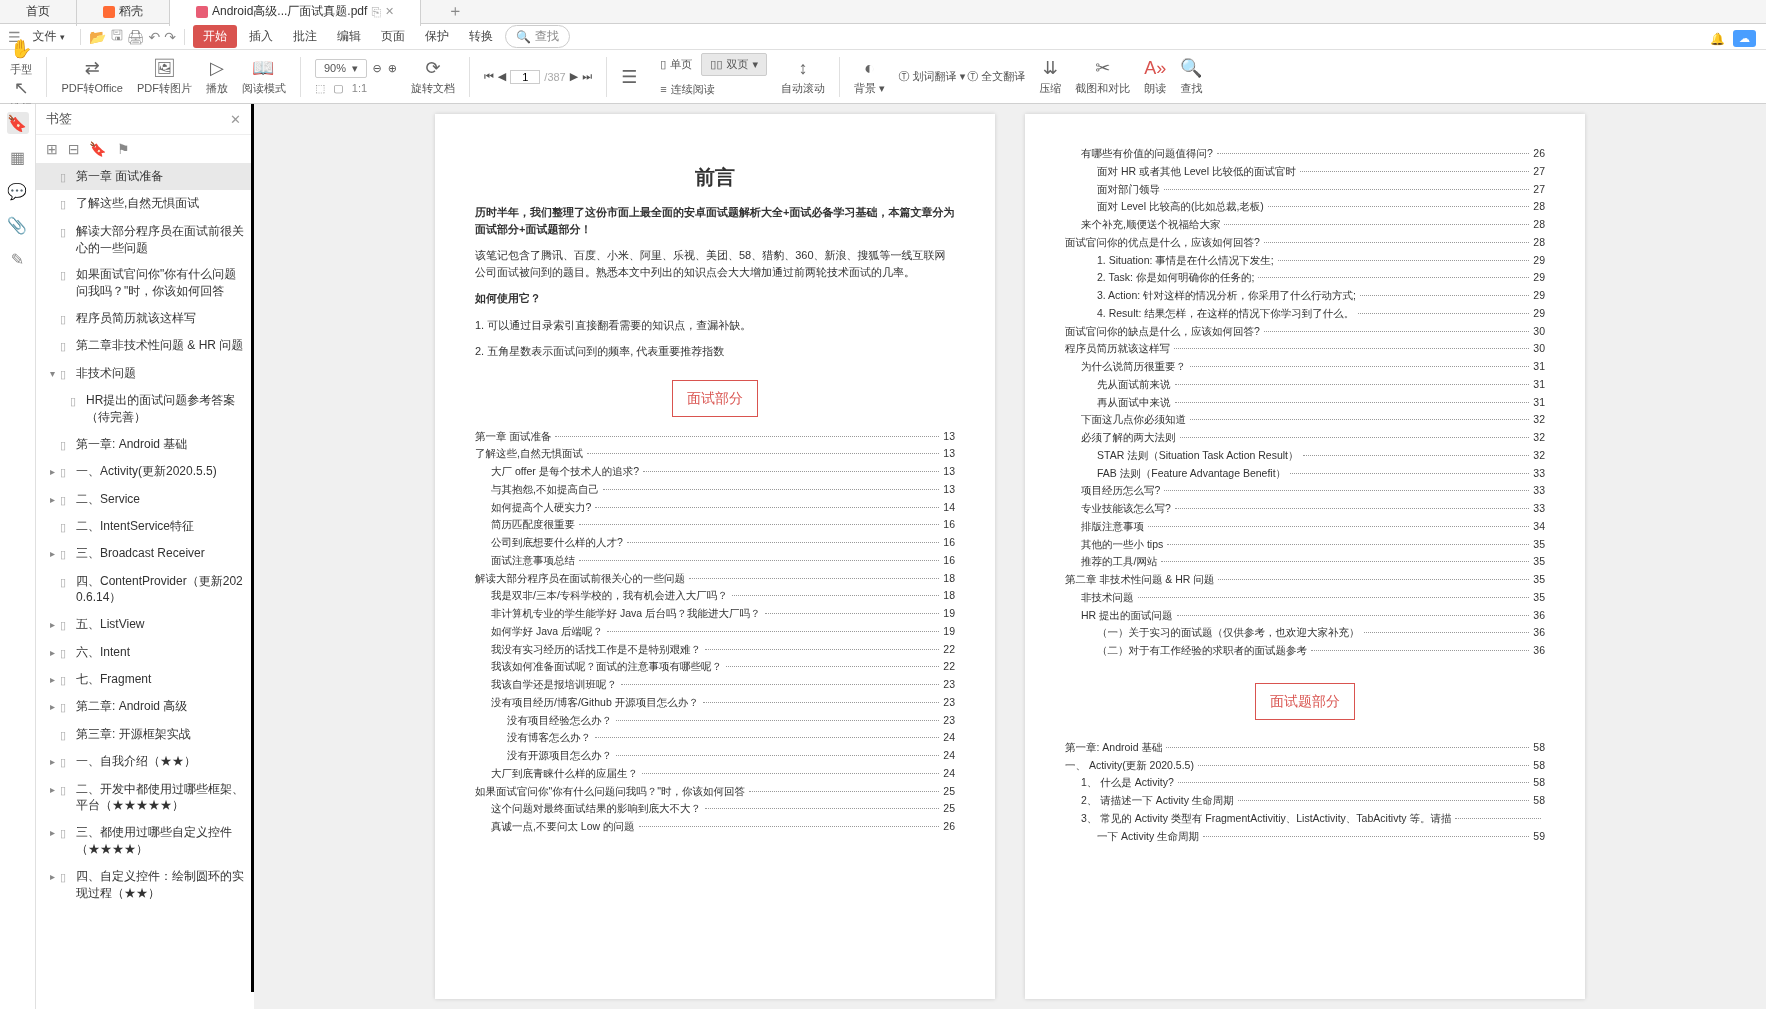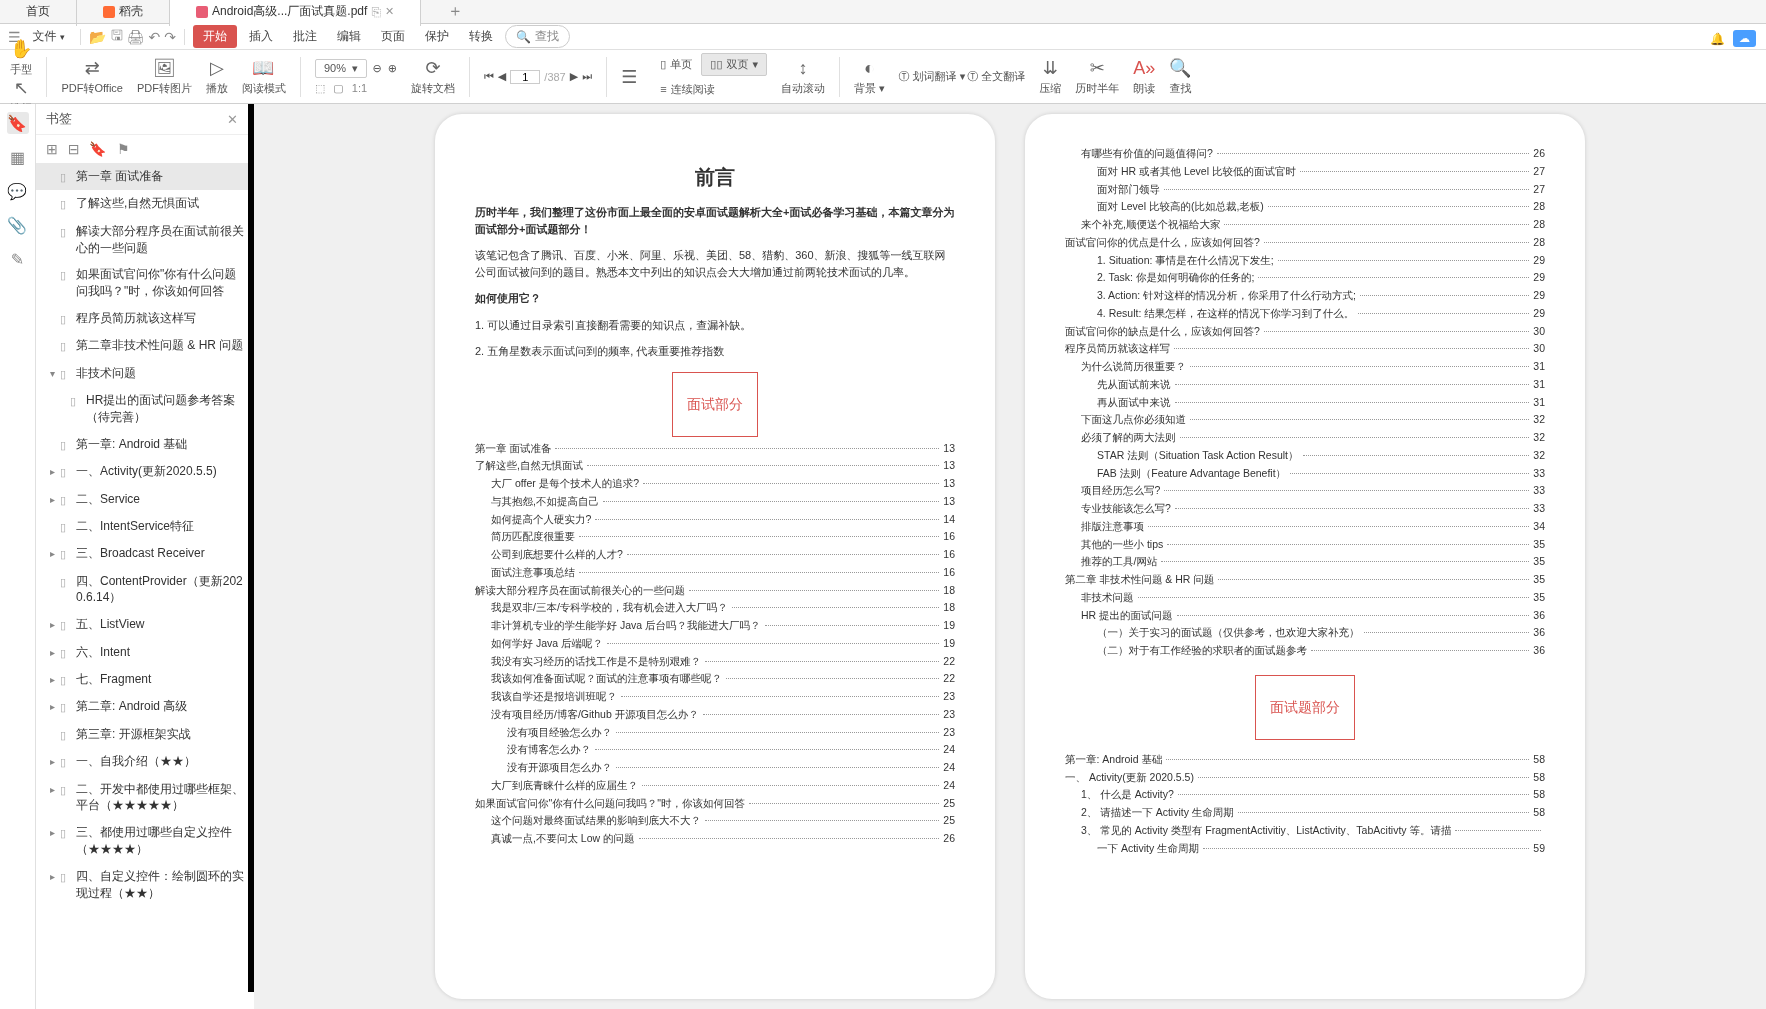--- a/index.html
+++ b/index.html
@@ -30,36 +30,36 @@
 .page-ctrl { display: flex; align-items: center; gap: 4px; }
 .page-ctrl input { width: 30px; border: 1px solid #ccc; text-align: center; font-size: 11px; }
 .page-ctrl .total { color: #aaa; }
 .mode-btn { padding: 3px 8px; border: 1px solid transparent; display: flex; align-items: center; gap: 4px; }
 .mode-btn.active { background: #e8e8e8; border-color: #ccc; border-radius: 2px; }
 
 .left-tools { position: absolute; left: 0; top: 104px; width: 36px; bottom: 0; background: #fff; border-right: 1px solid #e0e0e0; display: flex; flex-direction: column; align-items: center; gap: 12px; padding-top: 8px; }
 .lt-icon { width: 22px; height: 22px; display: flex; align-items: center; justify-content: center; color: #888; font-size: 16px; cursor: pointer; border-radius: 3px; }
 .lt-icon.active { background: #e8e8e8; color: #444; }
 
-.sidebar { position: absolute; left: 36px; top: 104px; width: 218px; bottom: 17px; background: #fff; border-right: 6px solid #000000; overflow-y: auto; }
+.sidebar { position: absolute; left: 36px; top: 104px; width: 218px; bottom: 17px; background: #fff; border-right: 3px solid #000000; overflow-y: auto; }
 .sb-header { display: flex; align-items: center; justify-content: space-between; padding: 6px 10px; font-size: 13px; color: #555; border-bottom: 1px solid #eee; }
 .sb-toolbar { display: flex; gap: 10px; padding: 6px 10px; color: #888; font-size: 14px; }
 .sb-item { display: flex; align-items: flex-start; padding: 5px 4px 5px 14px; font-size: 12px; color: #333; cursor: pointer; line-height: 1.4; }
 .sb-item.selected { background: #e8e8e8; }
 .sb-item .caret { width: 10px; color: #888; font-size: 10px; flex-shrink: 0; margin-top: 2px; }
 .sb-item .bico { width: 12px; color: #aaa; font-size: 11px; flex-shrink: 0; margin-right: 4px; margin-top: 2px; }
 .sb-item.lvl1 { padding-left: 24px; }
 .sb-item .txt { flex: 1; word-break: break-all; }
 
 .canvas { position: absolute; left: 254px; top: 104px; right: 0; bottom: 0; background: #f0f0f0; display: flex; justify-content: center; gap: 30px; padding: 10px 20px; overflow: hidden; }
-.page { background: #fff; box-shadow: 0 0 4px rgba(0,0,0,0.15); width: 560px; padding: 30px 40px; font-size: 11px; color: #333; line-height: 1.5; overflow: hidden; border-radius: 27px; }
+.page { background: #fff; box-shadow: 0 0 4px rgba(0,0,0,0.15); width: 560px; padding: 30px 40px; font-size: 11px; color: #333; line-height: 1.5; overflow: hidden; }
 .page h1 { text-align: center; font-size: 20px; margin: 18px 0 12px; font-weight: bold; }
 .page .intro { font-size: 11px; margin-bottom: 10px; }
 .page .intro b { font-weight: bold; }
-.page .section-label { border: 1.5px solid #d9534f; color: #d9534f; padding: 21px 14px; font-size: 14px; display: inline-block; margin: 2px auto; }
+.page .section-label { border: 1.5px solid #d9534f; color: #d9534f; padding: 7px 14px; font-size: 14px; display: inline-block; margin: 10px auto; }
 .page .center { text-align: center; }
 .toc-line { display: flex; align-items: baseline; font-size: 10.5px; margin: 2px 0; }
 .toc-line .title { white-space: nowrap; }
 .toc-line .dots { flex: 1; border-bottom: 1px dotted #999; margin: 0 4px; position: relative; bottom: 3px; }
 .toc-line .pn { }
 .ind1 { padding-left: 16px; }
 .ind2 { padding-left: 32px; }
 </style>
 </head>
 <body>
@@ -182,21 +182,21 @@
   <div style="display:flex;gap:2px">
     <span>Ⓣ <span>划词翻译</span> ▾</span>
     <span>Ⓣ <span>全文翻译</span></span>
   </div>
   <div class="rb-group">
       <span class="ico">⇊</span>
       <span>压缩</span>
     </div>
   <div class="rb-group">
       <span class="ico">✂</span>
-      <span>历时半年</span>
+      <span>截图和对比</span>
     </div>
   <div class="rb-group">
       <span class="ico" style="color:#d9534f">A»</span>
       <span>朗读</span>
     </div>
   <div class="rb-group">
       <span class="ico" style="color:#d9534f">🔍</span>
       <span>查找</span>
     </div>
 </div>

